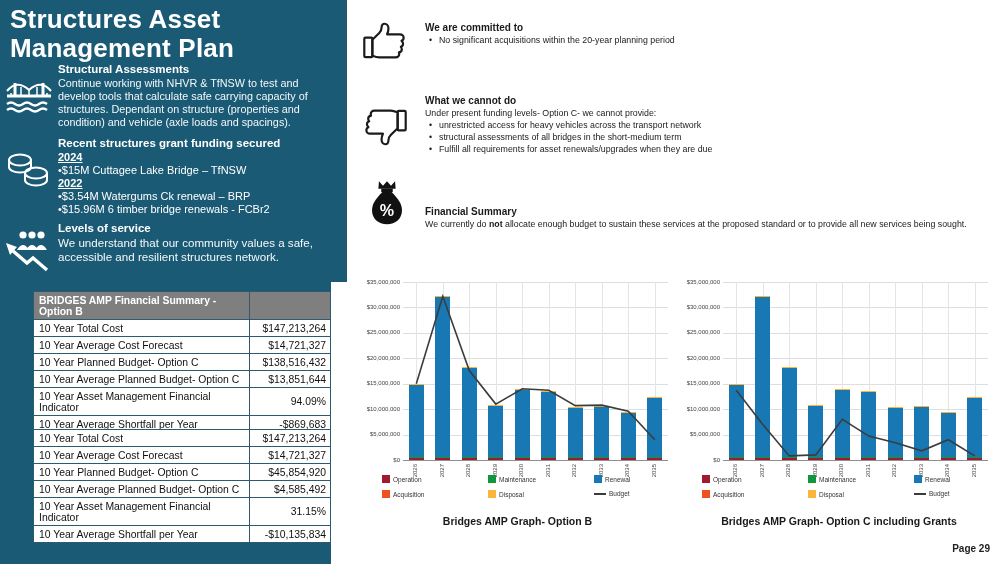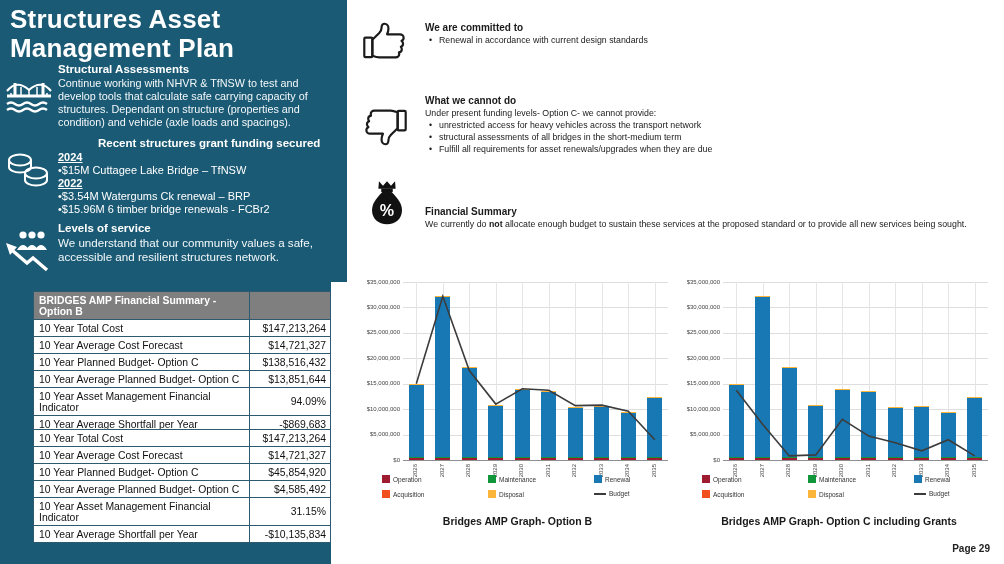--- a/index.html
+++ b/index.html
@@ -64,21 +64,21 @@
       <path d="M10 21 V7 M38 21 V7" stroke-width="3"></path>
       <path d="M2 15 Q12 3 24 14 Q36 3 46 15" stroke-width="2"></path>
       <path d="M6 17 V19 M16 11 V19 M24 14 V19 M32 11 V19 M42 17 V19" stroke-width="1.5"></path>
       <path d="M2 28 q4 -3 8 0 q4 3 8 0 q4 -3 8 0 q4 3 8 0 q4 -3 8 0" stroke-width="2.4"></path>
       <path d="M2 34 q4 -3 8 0 q4 3 8 0 q4 -3 8 0 q4 3 8 0 q4 -3 8 0" stroke-width="2.4"></path>
     </svg>
   </span>
   <div class="s-head" style="top:63px;">Structural Assessments</div>
   <div class="s-body" style="top:77px;">Continue working with NHVR &amp; TfNSW  to test and develop tools that calculate safe carrying capacity of structures. Dependant on structure (properties and condition) and vehicle (axle loads and spacings).</div>
 
-  <div class="s-head" style="top:137px; width:285px;margin-left:40px;">Recent structures grant funding secured</div>
+  <div class="s-head" style="top:137px; width:285px;">Recent structures grant funding secured</div>
 
   <span class="side-icon" style="left:6px; top:150px;">
     <svg width="46" height="40" viewBox="0 0 46 40" fill="none" stroke="#fff">
       <ellipse cx="14" cy="10" rx="11" ry="5.5" stroke-width="2"></ellipse>
       <path d="M3 10 v7 a11 5.5 0 0 0 22 0 v-7" stroke-width="2"></path>
       <ellipse cx="30" cy="23" rx="11" ry="5.5" stroke-width="2"></ellipse>
       <path d="M19 23 v7 a11 5.5 0 0 0 22 0 v-7" stroke-width="2"></path>
     </svg>
   </span>
   <div class="grant-line grant-year" style="top:151px;">2024</div>
@@ -165,21 +165,21 @@
 
   <span class="bicon" style="left:362px; top:20px;">
     <svg width="46" height="42" viewBox="0 0 40 36" fill="none" stroke="#1b1b1b" stroke-width="1.9" stroke-linejoin="round">
       <rect x="2" y="15" width="7" height="17" rx="1"></rect>
       <path d="M9 17 L15 11 C16.2 9.8 17 8.5 17 6.5 C17 4.2 18.2 3 19.6 3 C21.6 3 23 4.8 23 7.2 C23 9 22.5 10.7 21.8 12.2 H33 C34.8 12.2 36.2 13.6 36.2 15.2 C36.2 16.4 35.5 17.4 34.4 17.8 C35.2 18.4 35.7 19.3 35.7 20.3 C35.7 21.6 34.9 22.6 33.8 23 C34.3 23.6 34.6 24.3 34.6 25.1 C34.6 26.6 33.5 27.7 32.1 27.9 C32.3 28.3 32.4 28.8 32.4 29.3 C32.4 31 31 32.3 29.3 32.3 H15 C13.2 32.3 11.4 31.7 9 30.8 Z"></path>
     </svg>
   </span>
   <div class="r-block" style="top:22px;">
     <div class="r-head">We are committed to</div>
     <ul class="blist">
-      <li>Renewal in accordance with current design standards</li>
+      <li>No significant acquisitions within the 20-year planning period</li>
     </ul>
   </div>
 
   <span class="bicon" style="left:362px; top:106px;">
     <svg width="46" height="42" viewBox="0 0 40 36" fill="none" stroke="#1b1b1b" stroke-width="1.9" stroke-linejoin="round">
       <g transform="rotate(180 20 18)">
         <rect x="2" y="15" width="7" height="17" rx="1"></rect>
         <path d="M9 17 L15 11 C16.2 9.8 17 8.5 17 6.5 C17 4.2 18.2 3 19.6 3 C21.6 3 23 4.8 23 7.2 C23 9 22.5 10.7 21.8 12.2 H33 C34.8 12.2 36.2 13.6 36.2 15.2 C36.2 16.4 35.5 17.4 34.4 17.8 C35.2 18.4 35.7 19.3 35.7 20.3 C35.7 21.6 34.9 22.6 33.8 23 C34.3 23.6 34.6 24.3 34.6 25.1 C34.6 26.6 33.5 27.7 32.1 27.9 C32.3 28.3 32.4 28.8 32.4 29.3 C32.4 31 31 32.3 29.3 32.3 H15 C13.2 32.3 11.4 31.7 9 30.8 Z"></path>
       </g>
     </svg>

